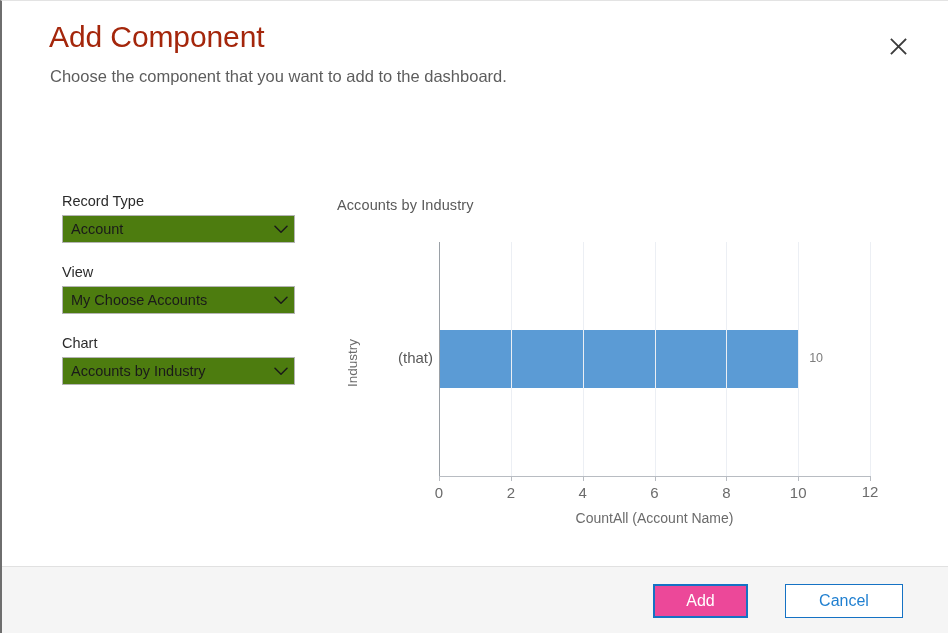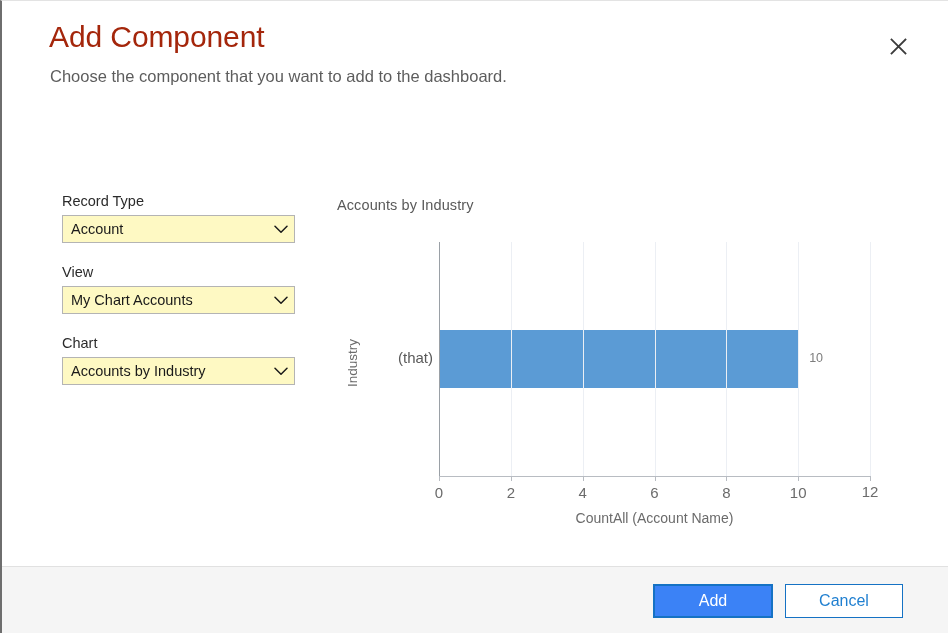--- a/index.html
+++ b/index.html
@@ -80,21 +80,21 @@
     white-space: nowrap;
   }
   .field-label.spaced { margin-top: 20px; }
 
   .select-wrap {
     position: relative;
     width: 233px;
     height: 28px;
     box-sizing: border-box;
     border: 1px solid #b4b4b4;
-    background: #fef9c3;
+    background: #4d7c0f;
     display: flex;
     align-items: center;
     cursor: pointer;
   }
   .select-value {
     font-size: 14.5px;
     color: #1a1a1a;
     padding-left: 8px;
     line-height: 26px;
     white-space: nowrap;
@@ -226,22 +226,22 @@
     font-size: 16px;
     display: flex;
     align-items: center;
     justify-content: center;
     cursor: pointer;
     padding: 0;
     font-family: "Liberation Sans", sans-serif;
   }
   .btn-add {
     left: 651px;
-    width: 120px;
-    background: #3b82f6;
+    width: 95px;
+    background: #ec4899;
     color: #ffffff;
     border: 2px solid #1572c4;
   }
   .btn-cancel {
     left: 783px;
     width: 118px;
     background: #ffffff;
     color: #1f7fd0;
     border: 1px solid #1572c4;
   }
@@ -269,21 +269,21 @@
       <span class="select-value">Account</span>
       <span class="select-chevron">
         <svg width="14" height="9" viewBox="0 0 14 9">
           <path d="M1 1.3 L7 7.2 L13 1.3" stroke="#1a1a1a" stroke-width="1.5" fill="none" stroke-linecap="round" stroke-linejoin="round"></path>
         </svg>
       </span>
     </div>
 
     <div class="field-label spaced">View</div>
     <div class="select-wrap">
-      <span class="select-value">My Chart Accounts</span>
+      <span class="select-value">My Choose Accounts</span>
       <span class="select-chevron">
         <svg width="14" height="9" viewBox="0 0 14 9">
           <path d="M1 1.3 L7 7.2 L13 1.3" stroke="#1a1a1a" stroke-width="1.5" fill="none" stroke-linecap="round" stroke-linejoin="round"></path>
         </svg>
       </span>
     </div>
 
     <div class="field-label spaced">Chart</div>
     <div class="select-wrap">
       <span class="select-value">Accounts by Industry</span>

